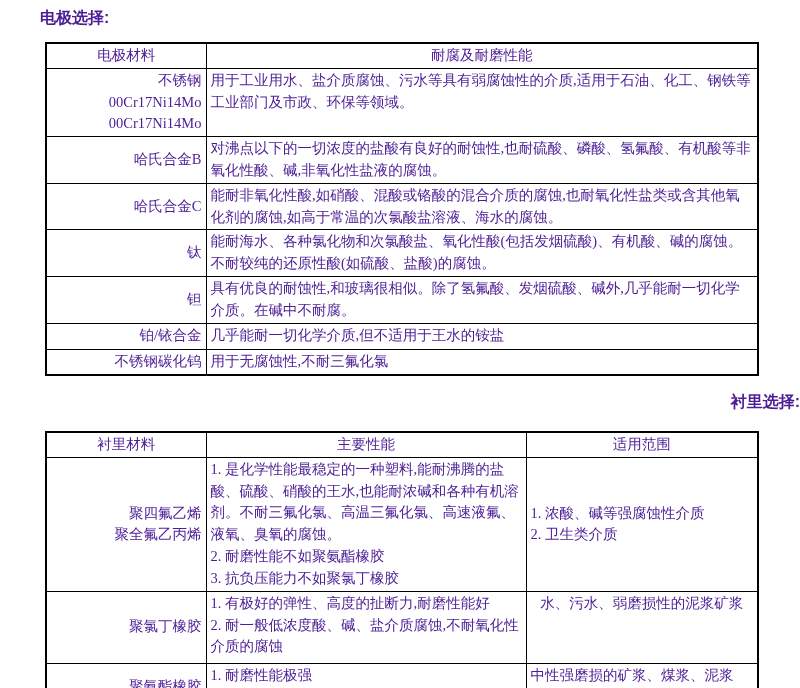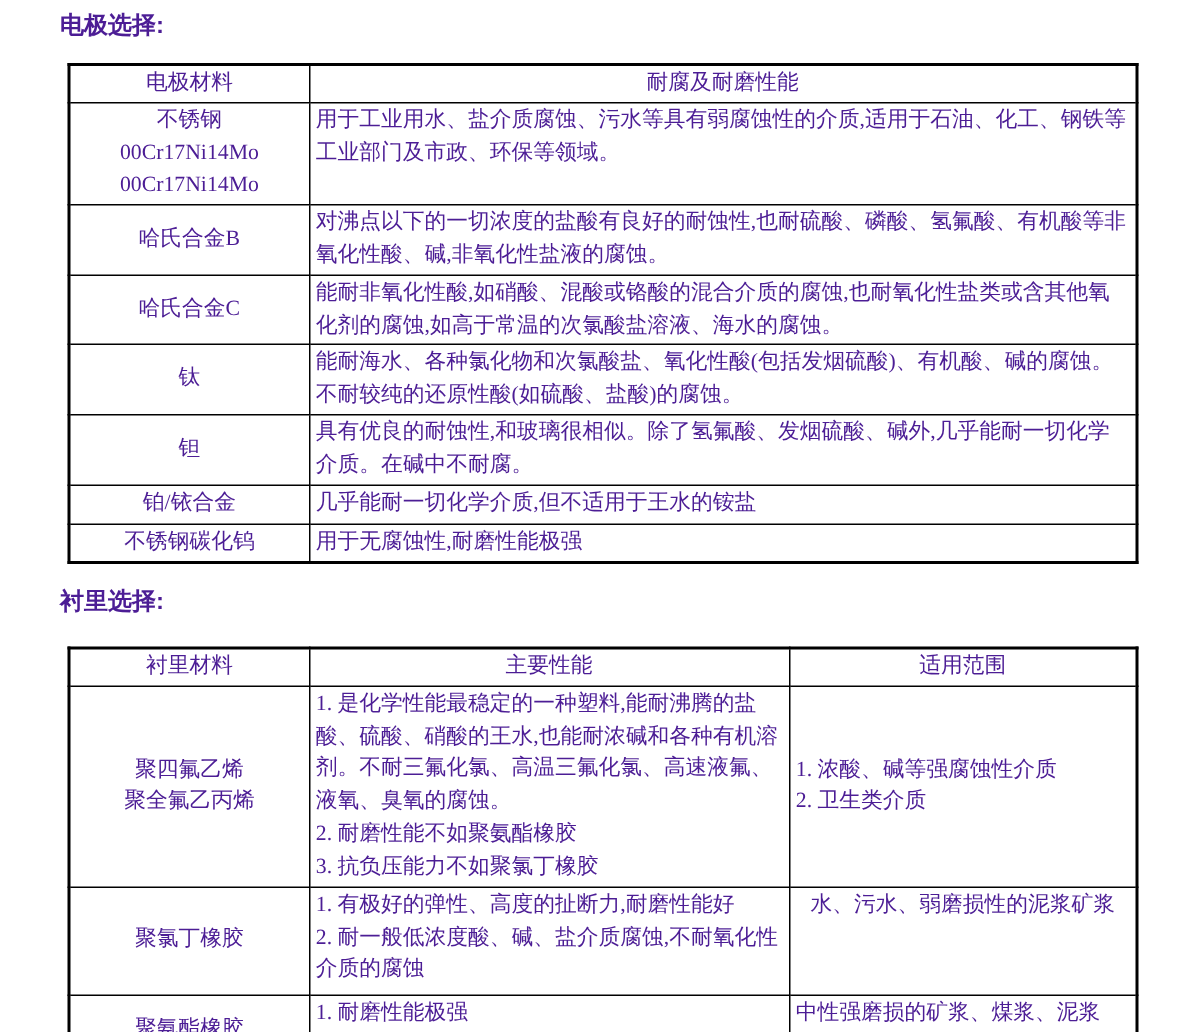--- a/index.html
+++ b/index.html
@@ -17,21 +17,21 @@
     overflow: hidden;
   }
   .section-title {
     font-family: "Liberation Sans", "DejaVu Sans", sans-serif;
     font-weight: bold;
     font-size: 16px;
     line-height: 20px;
     margin: 0 0 0 40px;
   }
   .title-1 { padding-top: 8px; }
-  .title-2 { margin-top: 16px; }
+  .title-2 { margin-top: 16px; text-align: right; }
   table.doc-table {
     border-collapse: collapse;
     table-layout: fixed;
     margin-left: 45px;
     border: 2px solid #000000;
   }
   .table-1 { margin-top: 14px; width: 712px; padding-left: 16px; }
   .table-2 { margin-top: 19px; width: 712px; }
   table.doc-table th,
   table.doc-table td {
@@ -40,21 +40,21 @@
     line-height: 21.8px;
     font-weight: normal;
     padding: 1px 4px;
     overflow: hidden;
   }
   table.doc-table th {
     text-align: center;
     vertical-align: middle;
   }
   td.cell-material {
-    text-align: center;
+    text-align: right;
     vertical-align: middle;
     white-space: pre-line;
   }
   td.cell-performance {
     text-align: left;
     vertical-align: top;
     white-space: pre-line;
     padding: 1px 3px;
   }
   td.cell-scope-middle-left {
@@ -128,21 +128,21 @@
       <tr class="h44">
         <td class="cell-material">钽</td>
         <td class="cell-performance">具有优良的耐蚀性,和玻璃很相似。除了氢氟酸、发烟硫酸、碱外,几乎能耐一切化学介质。在碱中不耐腐。</td>
       </tr>
       <tr class="h26">
         <td class="cell-material">铂/铱合金</td>
         <td class="cell-performance">几乎能耐一切化学介质,但不适用于王水的铵盐</td>
       </tr>
       <tr class="h26">
         <td class="cell-material">不锈钢碳化钨</td>
-        <td class="cell-performance">用于无腐蚀性,耐磨性能极强</td>
+        <td class="cell-performance">用于无腐蚀性,不耐三氟化氯</td>
       </tr>
     </tbody>
   </table>
 
   <h2 class="section-title title-2">衬里选择:</h2>
 
   <table class="doc-table table-2">
     <colgroup>
       <col class="t2-col1">
       <col class="t2-col2">

